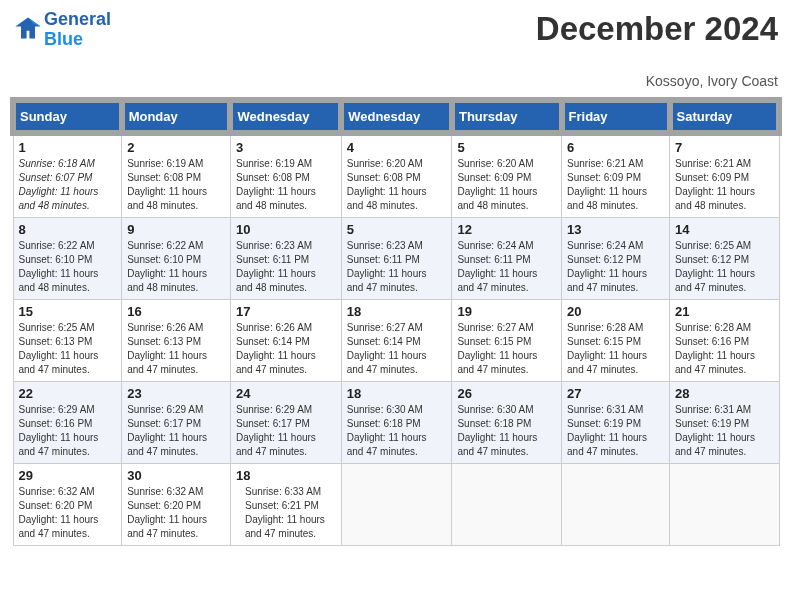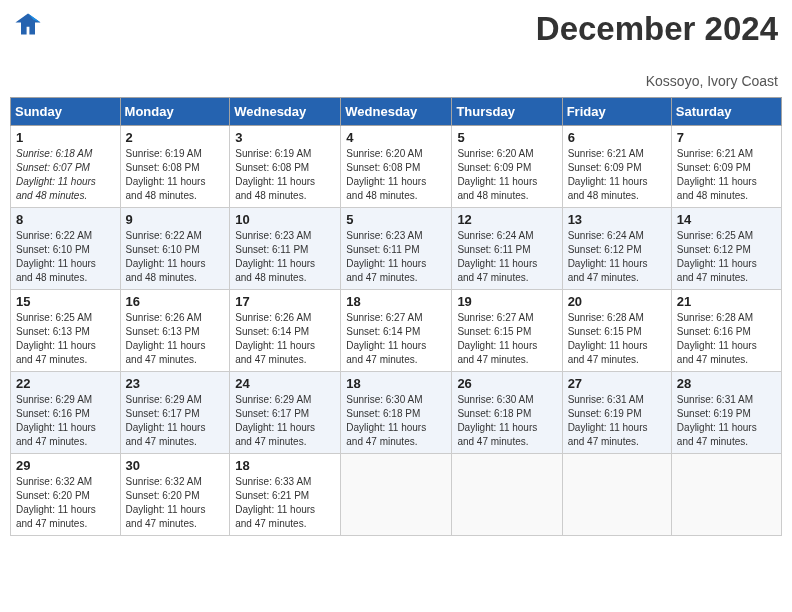--- a/index.html
+++ b/index.html
@@ -53,21 +53,21 @@
       border-collapse: collapse;
       font-size: 10.5px;
     }
     .calendar th {
       background-color: #2563b0;
       color: #fff;
       padding: 6px 4px;
       text-align: left;
       font-size: 13px;
       font-weight: bold;
-      border: 1px solid #a3a3a3;
+      border: 6px solid #a3a3a3;
     }
     .calendar td {
       border: 1px solid #ccc;
       padding: 4px 5px;
       vertical-align: top;
       width: 113px;
       min-height: 80px;
       background: #fff;
     }
     .calendar tr:nth-child(even) td {
@@ -92,20 +92,25 @@
 </head>
 <body>
 
 <div class="header">
   <div class="logo">
     <div>
       <svg class="logo-bird" viewBox="0 0 40 40" xmlns="http://www.w3.org/2000/svg">
         <polygon points="20,5 38,18 30,18 30,35 22,35 22,24 18,24 18,35 10,35 10,18 2,18" fill="#2563b0"></polygon>
         <polygon points="20,5 38,18 28,14" fill="#1a8fe8"></polygon>
       </svg>
+    </div>
+    <div>
+      <div class="logo-text">
+        <span>General</span><br><span style="color:#1a8fe8">Blue</span>
+      </div>
     </div>
   </div>
   <div class="title-section">
     <div class="month-title">December 2024</div>
     <div class="location-title">Kossoyo, Ivory Coast</div>
   </div>
 </div>
 
 <table class="calendar">
   <thead>
@@ -334,21 +339,21 @@
         </td>
         <td>
           <span class="day-num">30</span>
           <div class="day-info" style="white-space: pre-line;">Sunrise: 6:32 AM
 Sunset: 6:20 PM
 Daylight: 11 hours
 and 47 minutes.</div>
         </td>
         <td>
           <span class="day-num">18</span>
-          <div class="day-info" style="white-space: pre-line;">Sunrise: 6:33 AM
+          <div class="day-info" style="white-space: pre-line; margin-left: 9px;">Sunrise: 6:33 AM
 Sunset: 6:21 PM
 Daylight: 11 hours
 and 47 minutes.</div>
         </td>
         <td class="empty-cell"></td>
         <td class="empty-cell"></td>
         <td class="empty-cell"></td>
         <td class="empty-cell"></td>
       </tr>
     </tbody>

